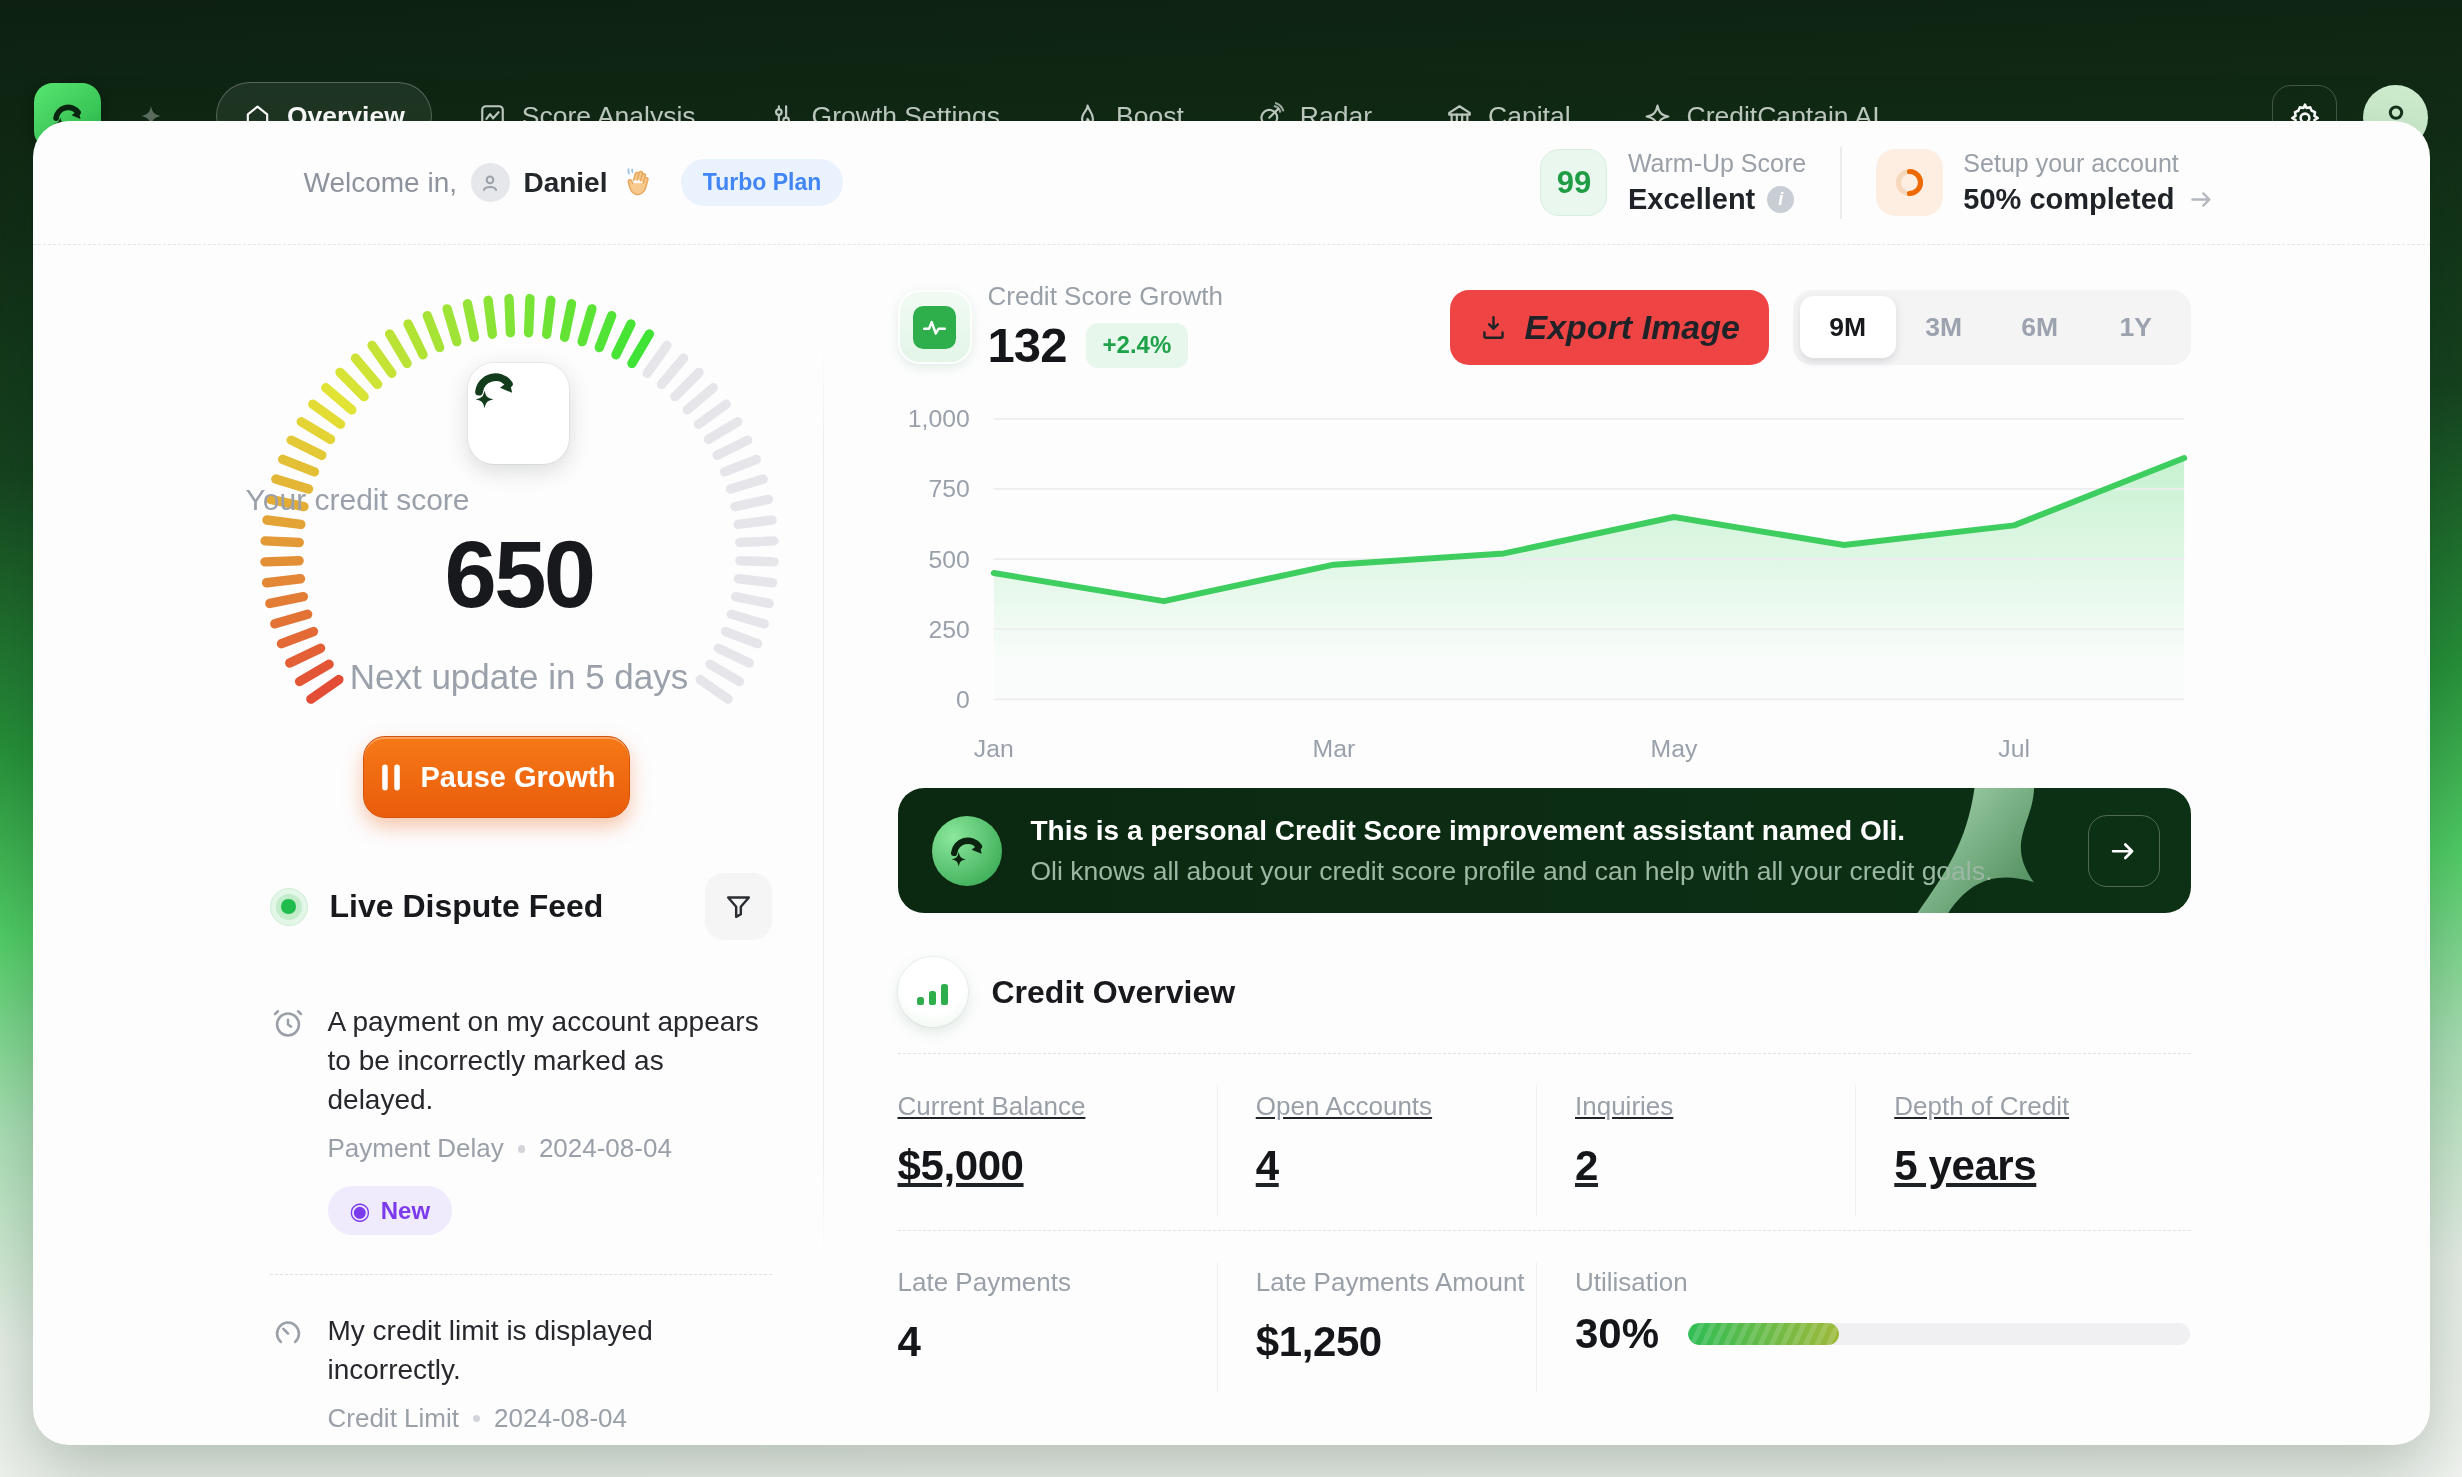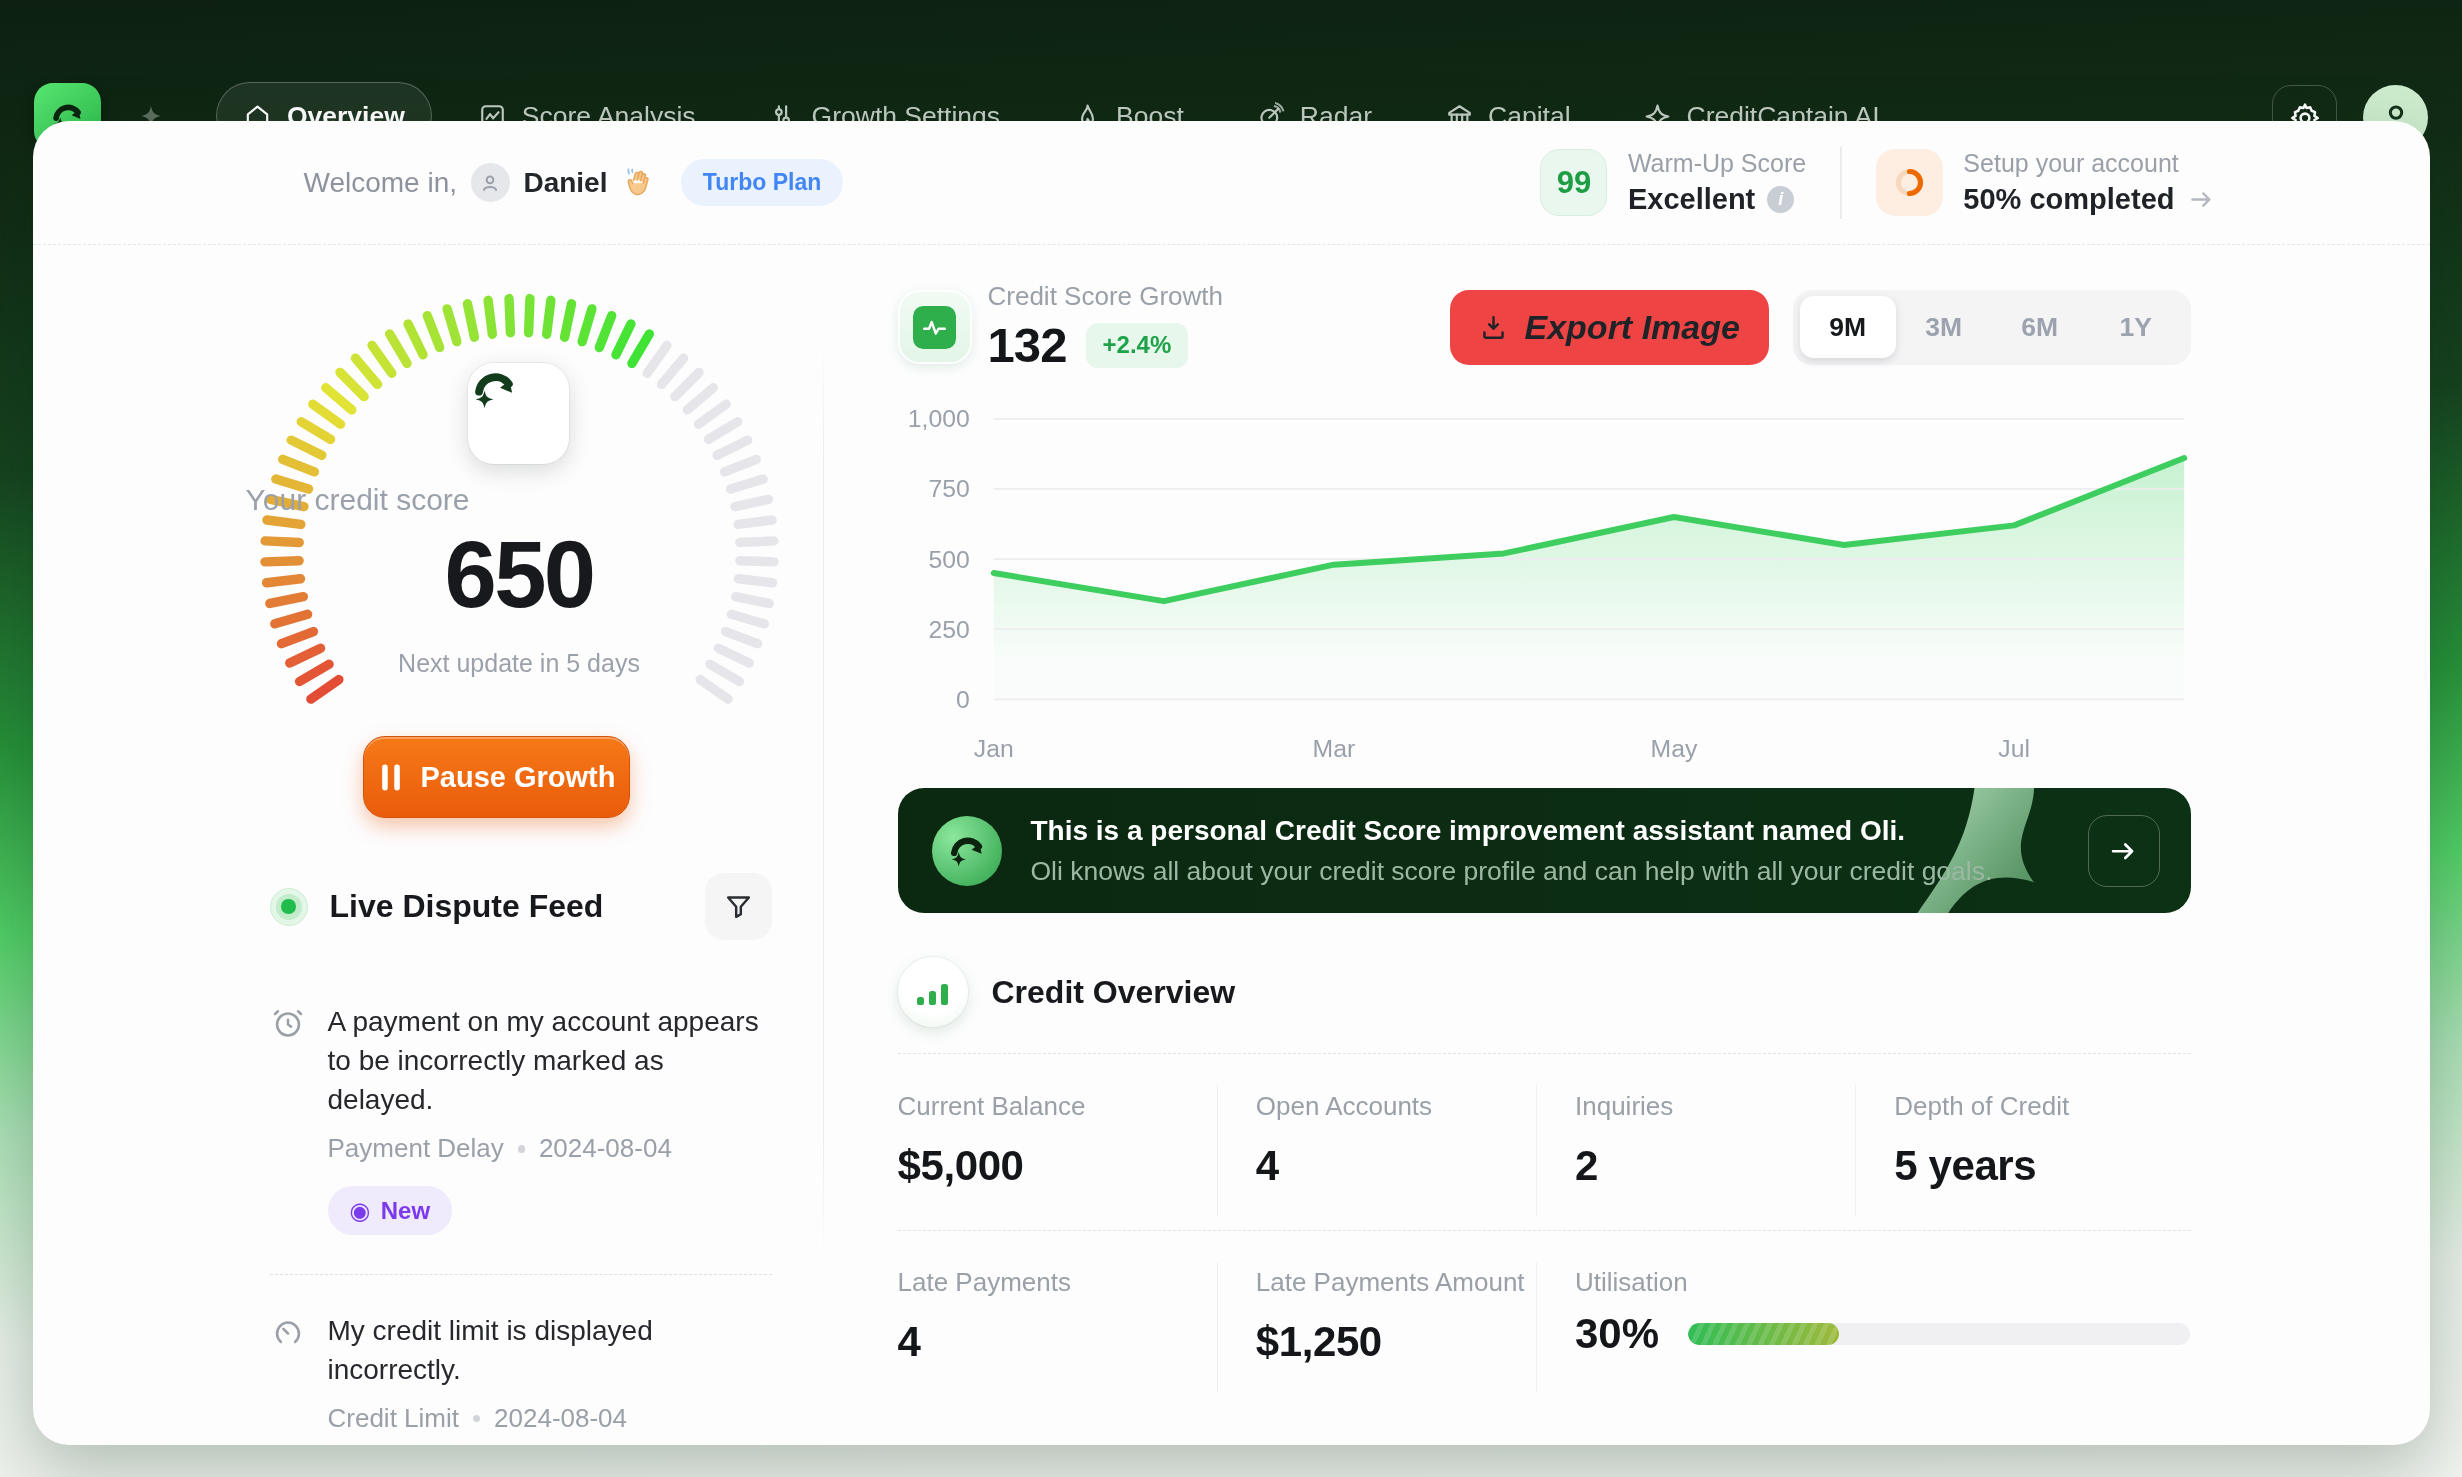--- a/index.html
+++ b/index.html
@@ -40,21 +40,21 @@
   .arrow-gray{color:#b4b9c0;}
   
   .col-divider{position:absolute;left:790px;top:222px;height:915px;width:1.7px;background:linear-gradient(180deg,rgba(236,236,239,0),#ececef 12%,#ececef 88%,rgba(236,236,239,0));}
   .left-col{position:absolute;left:0;top:124px;width:790px;bottom:0;padding:0 51px 0 237px;}
   
   .gauge-wrap{width:547px;position:relative;margin:26px auto 0;height:453px;left:-24px;}
   .gauge-wrap svg{position:absolute;inset:0;}
   .g-refresh{position:absolute;left:222px;top:92px;width:101px;height:101px;border-radius:26px;background:#fff;box-shadow:0 6.8px 22px rgba(30,40,33,.16),0 0 0 0.9px #f0f0f2;display:flex;align-items:center;justify-content:center;color:#123c1c;cursor:pointer;}
   .g-label{position:absolute;top:212px;width:100%;text-align:left;font-size:30px;color:#9ba1aa;}
   .g-score{position:absolute;top:250px;width:100%;text-align:center;font-size:94px;font-weight:650;letter-spacing:-2.6px;color:#17191d;}
-  .g-next{position:absolute;top:378px;width:100%;text-align:center;font-size:25px;color:#9ba1aa;}
+  .g-next{position:absolute;top:386px;width:100%;text-align:center;font-size:35px;color:#9ba1aa;}
   .pause-btn{margin:12px auto 0;width:267px;height:82px;border-radius:22px;background:linear-gradient(180deg,#f67917,#e95c0b);border:1.7px solid #d4520a;box-shadow:0 8.5px 20.5px rgba(234,92,11,.35),inset 0 1.7px 0 rgba(255,255,255,.35);color:#fff;font-size:29px;font-weight:650;display:flex;align-items:center;justify-content:center;gap:17px;cursor:pointer;position:relative;left:-24px;}
   
   .feed-head{margin-top:55px;display:flex;align-items:center;}
   .pulse{width:38px;height:38px;border-radius:50%;background:#e3f6e7;border:0.9px solid #cdeed5;display:flex;align-items:center;justify-content:center;}
   .pulse .mid{width:26px;height:26px;border-radius:50%;background:#c2ecca;display:flex;align-items:center;justify-content:center;}
   .pulse .core{width:14.5px;height:14.5px;border-radius:50%;background:#21bd4c;}
   .feed-title{font-size:32px;font-weight:650;color:#17191d;margin-left:22px;}
   .filter-btn{margin-left:auto;width:67px;height:67px;border-radius:19px;background:#f5f5f6;display:flex;align-items:center;justify-content:center;color:#2a2d32;cursor:pointer;}
   .feed-item{display:flex;gap:22px;padding:36px 0 39px;cursor:pointer;}
   .feed-item + .feed-item{border-top:1.7px dashed #dedfe3;}
@@ -88,21 +88,21 @@
   .oli-t2{color:#9cb8a4;font-size:26.5px;margin-top:8.5px;}
   .oli-swoosh{position:absolute;right:128px;top:0;height:125px;z-index:1;}
   .oli-arrow{position:absolute;right:31px;top:50%;transform:translateY(-50%);width:72px;height:72px;border-radius:19px;border:1.7px solid rgba(255,255,255,.28);color:#fff;display:flex;align-items:center;justify-content:center;cursor:pointer;z-index:2;}
   
   .ov-head{margin-top:44px;display:flex;align-items:center;gap:24px;}
   .ov-icon{width:70px;height:70px;border-radius:50%;background:radial-gradient(circle at 50% 35%,#ffffff 55%,#e8f5ec);box-shadow:0 5.1px 13.7px rgba(40,100,60,.14),0 0 0 0.9px #eef2ee;display:flex;align-items:flex-end;justify-content:center;gap:4.3px;padding-bottom:22px;}
   .ov-icon i{display:block;width:7.7px;border-radius:2.6px;background:#2fae4c;}
   .ov-title{font-size:32px;font-weight:650;color:#17191d;}
   .dashed{border:none;border-top:1.7px dashed #e2e3e7;margin-top:26px;}
   .stats{display:grid;grid-template-columns:1fr 1fr 1fr 1.05fr;padding:31px 0 8.5px;}
-  .stats .cell{padding:5.1px 0 26px 0;}
+  .stats .cell{padding:5.1px 0 26px 0;text-decoration:underline;}
   .stats .cell + .cell{border-left:1.7px solid #f0f0f2;padding-left:38px;}
   .st-label{font-size:26px;color:#9aa0a8;}
   .st-value{font-size:42px;font-weight:650;color:#141619;margin-top:20.5px;letter-spacing:-0.4px;}
   .stats2{display:grid;grid-template-columns:1fr 1fr 2.05fr;padding:31px 0 8.5px;}
   .stats2 .cell{padding:5.1px 0 26px 0;}
   .stats2 .cell + .cell{border-left:1.7px solid #f0f0f2;padding-left:38px;}
   .util-row{display:flex;align-items:center;gap:29px;margin-top:12px;}
   .util-value{font-size:42px;font-weight:650;color:#141619;}
   .util-track{flex:1;height:22px;border-radius:854px;background:#f0f0f2;overflow:hidden;}
   .util-fill{height:100%;border-radius:854px;background:repeating-linear-gradient(115deg,rgba(255,255,255,.14) 0 5.1px,rgba(255,255,255,0) 5.1px 10.3px),linear-gradient(90deg,#2fbd55,#9eb93b);}

